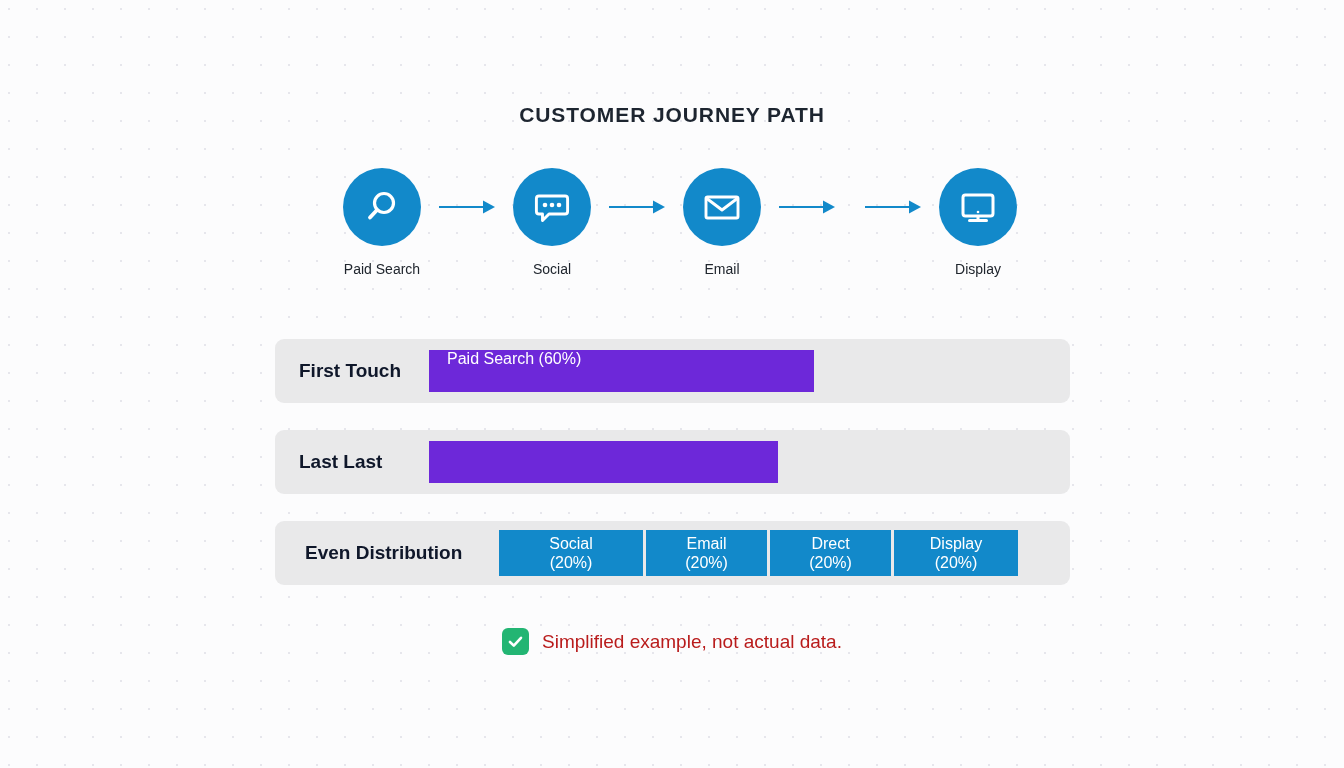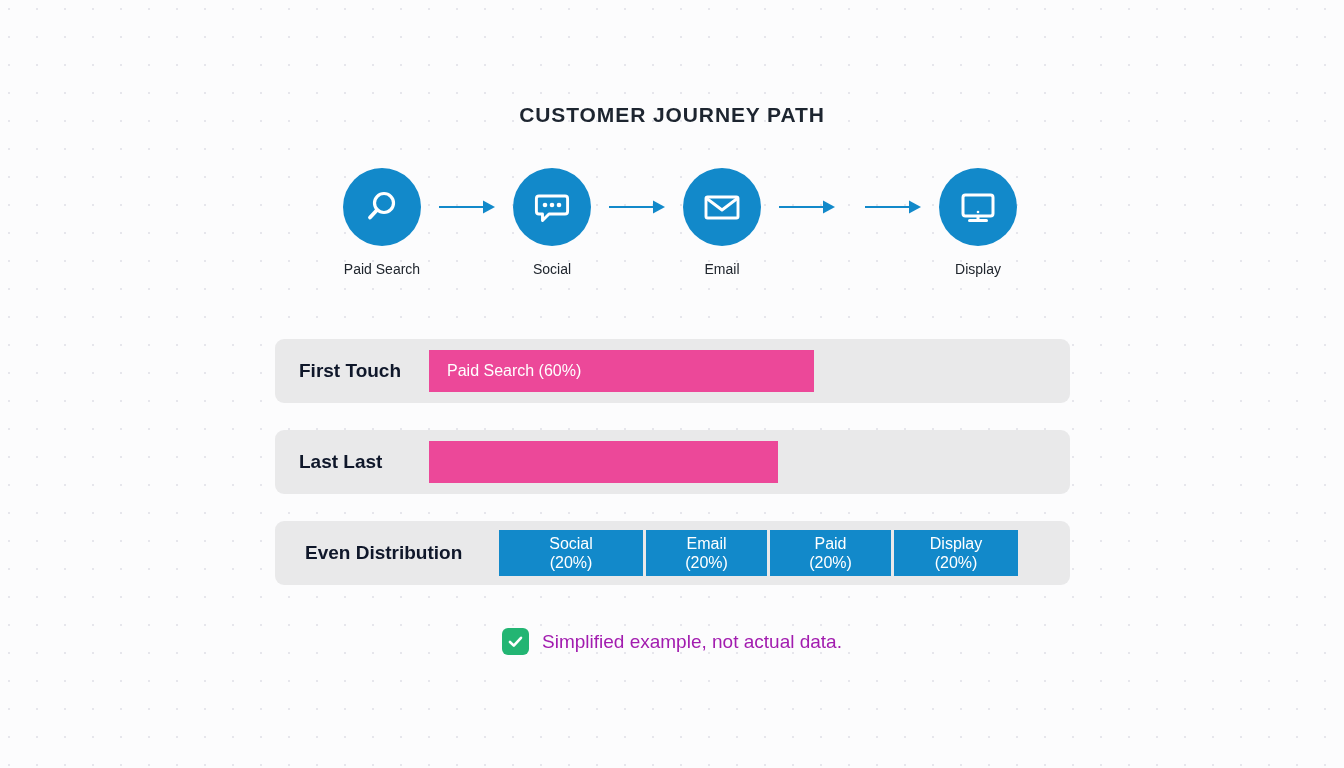--- a/index.html
+++ b/index.html
@@ -116,23 +116,23 @@
   }
   .bar-area {
     position: relative;
     flex: 1 1 auto;
     height: 100%;
     display: flex;
     align-items: center;
   }
   .bar {
     height: 42px;
-    background: #ec4899;
-    display: flex;
-    align-items: center;
+    background: #6d28d9;
+    display: flex;
+    align-items: flex-start;
     box-sizing: border-box;
   }
   .bar-text {
     padding-left: 18px;
     color: #FFFFFF;
     font-size: 16px;
     white-space: nowrap;
   }
 
   
@@ -171,21 +171,21 @@
     height: 27px;
     border-radius: 6px;
     background: #23B573;
     display: flex;
     align-items: center;
     justify-content: center;
     flex: 0 0 auto;
   }
   .footnote-text {
     font-size: 19px;
-    color: #a21caf;
+    color: #b91c1c;
     white-space: nowrap;
   }
 </style>
 </head>
 <body>
 
 <div class="canvas">
 
   <div class="title">CUSTOMER JOURNEY PATH</div>
 
@@ -300,21 +300,21 @@
         <div class="seg-bar">
           <div class="seg" style="width:144px">
             <span class="seg-name">Social</span>
             <span class="seg-pct">(20%)</span>
           </div>
           <div class="seg" style="width:121px">
             <span class="seg-name">Email</span>
             <span class="seg-pct">(20%)</span>
           </div>
           <div class="seg" style="width:121px">
-            <span class="seg-name">Paid</span>
+            <span class="seg-name">Drect</span>
             <span class="seg-pct">(20%)</span>
           </div>
           <div class="seg" style="width:124px">
             <span class="seg-name">Display</span>
             <span class="seg-pct">(20%)</span>
           </div>
         </div>
       </div>
     </div>
 

